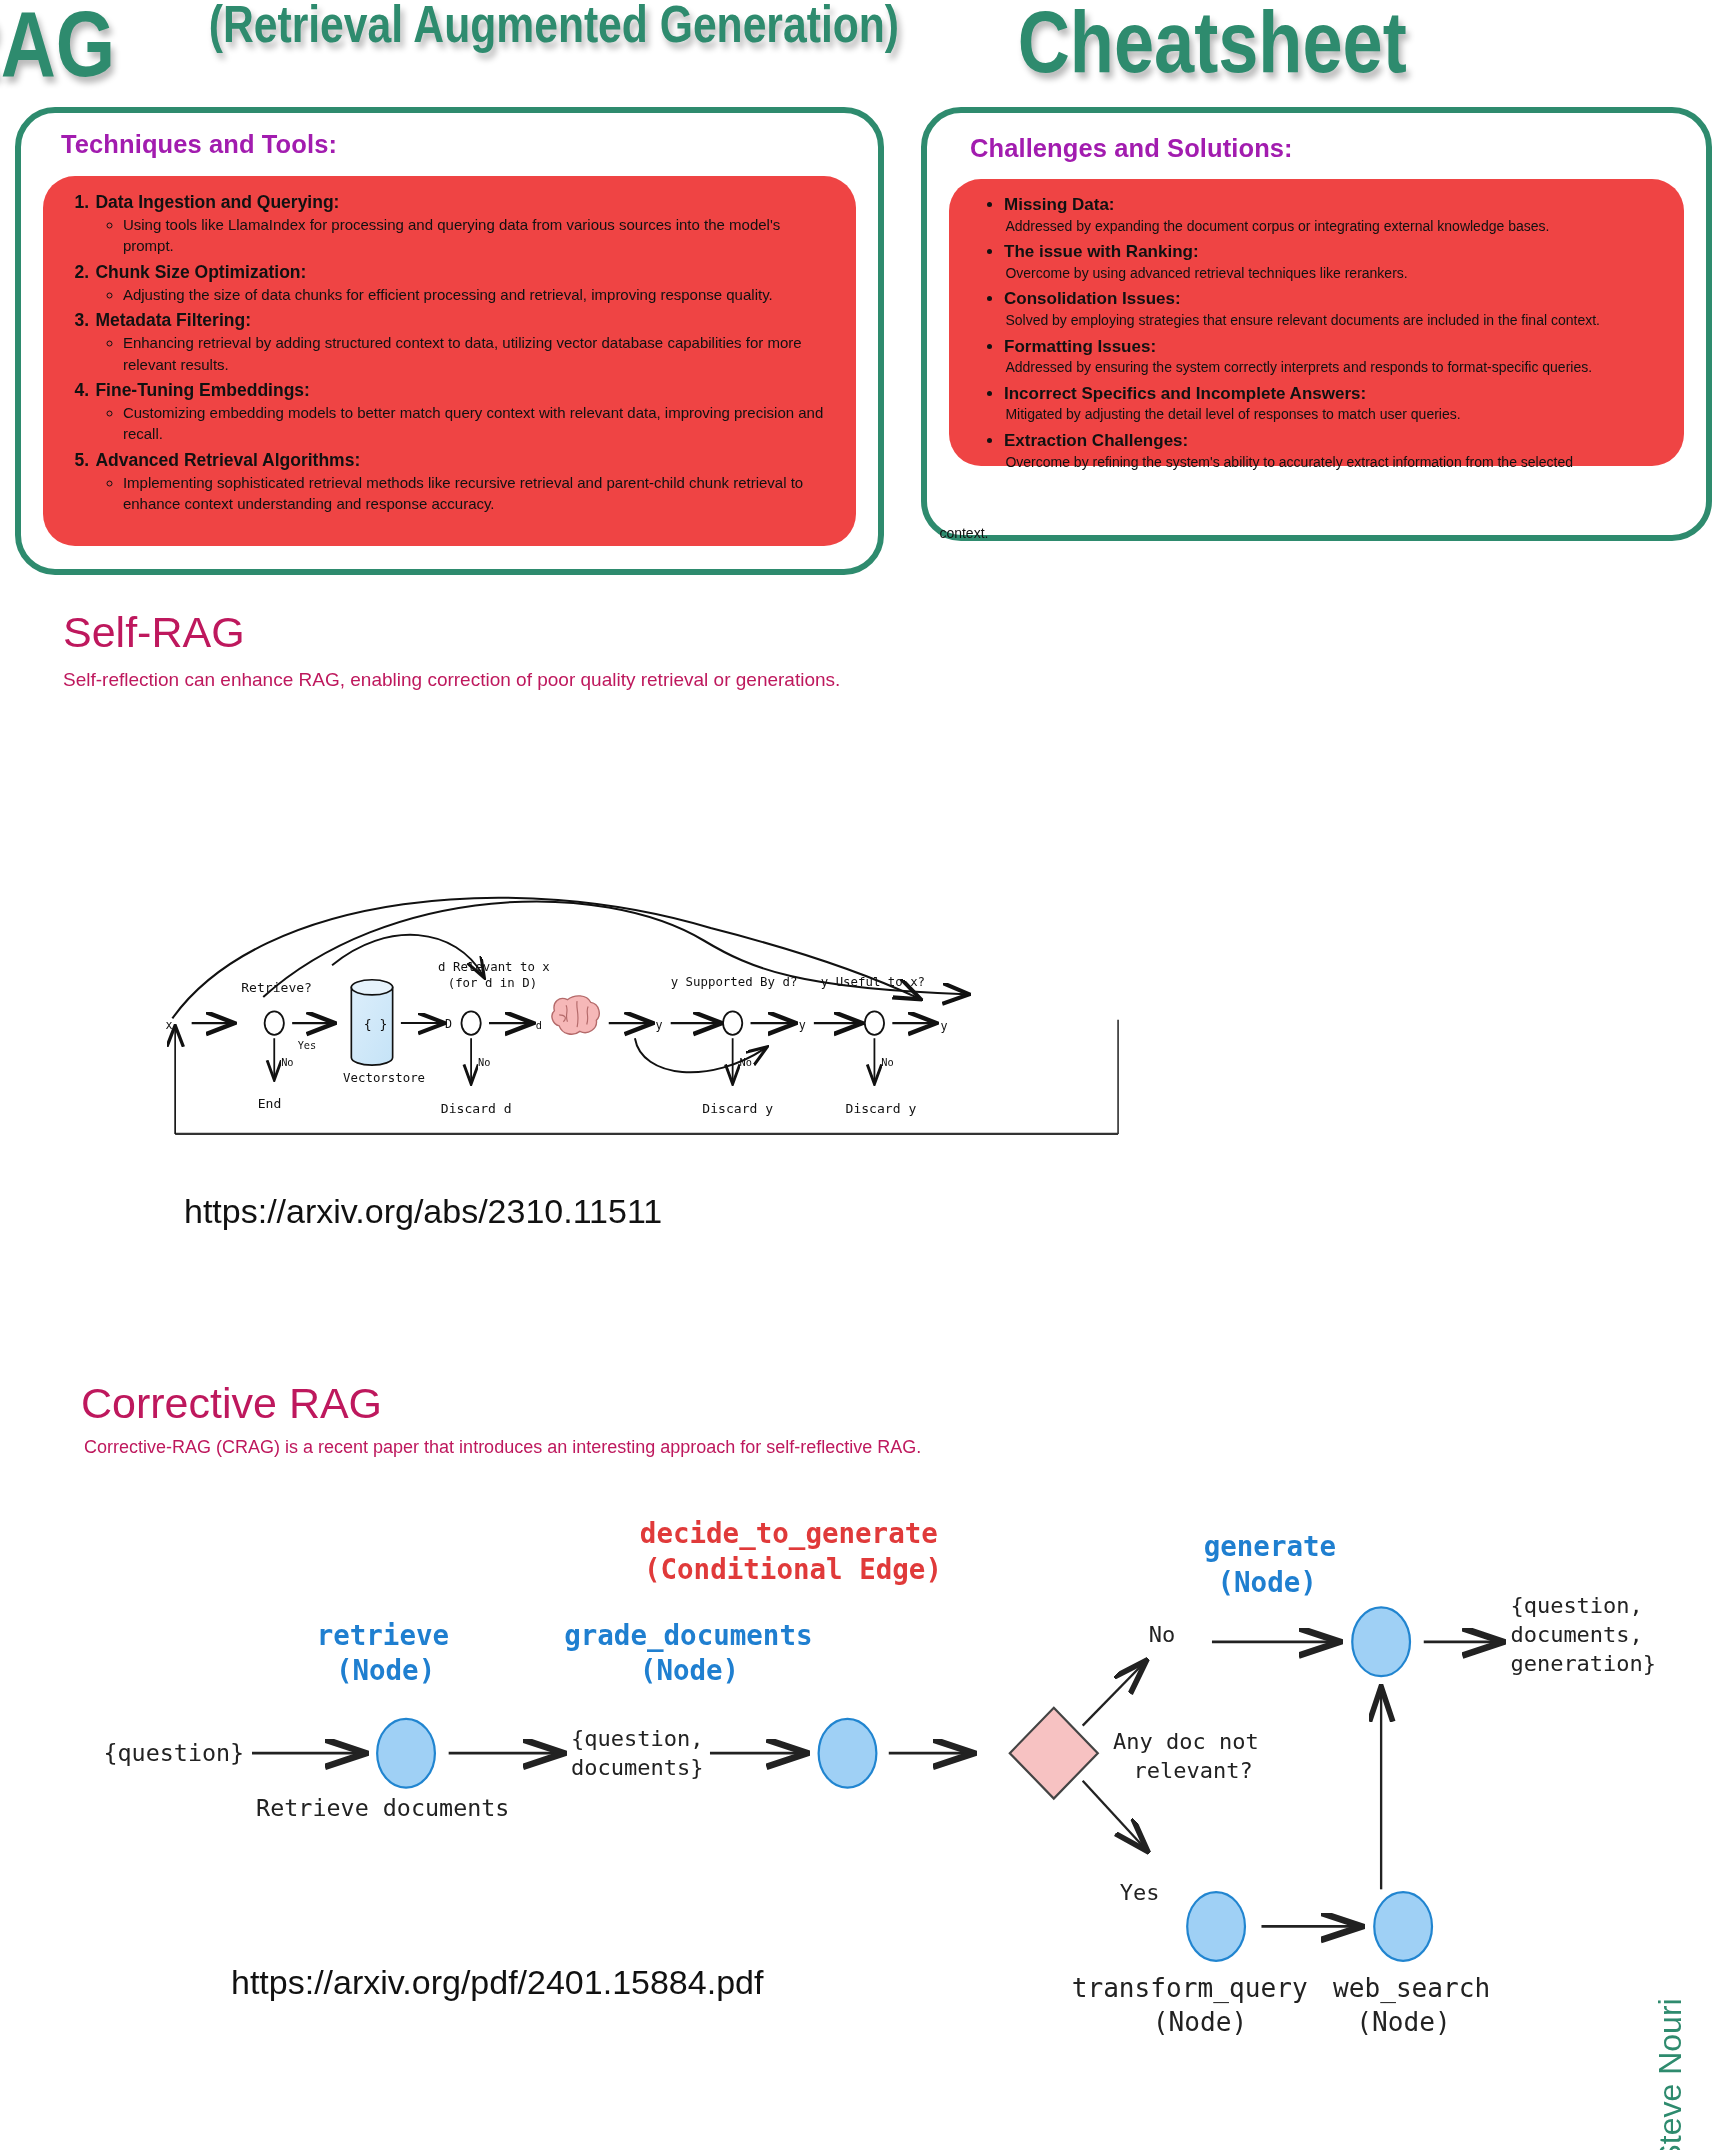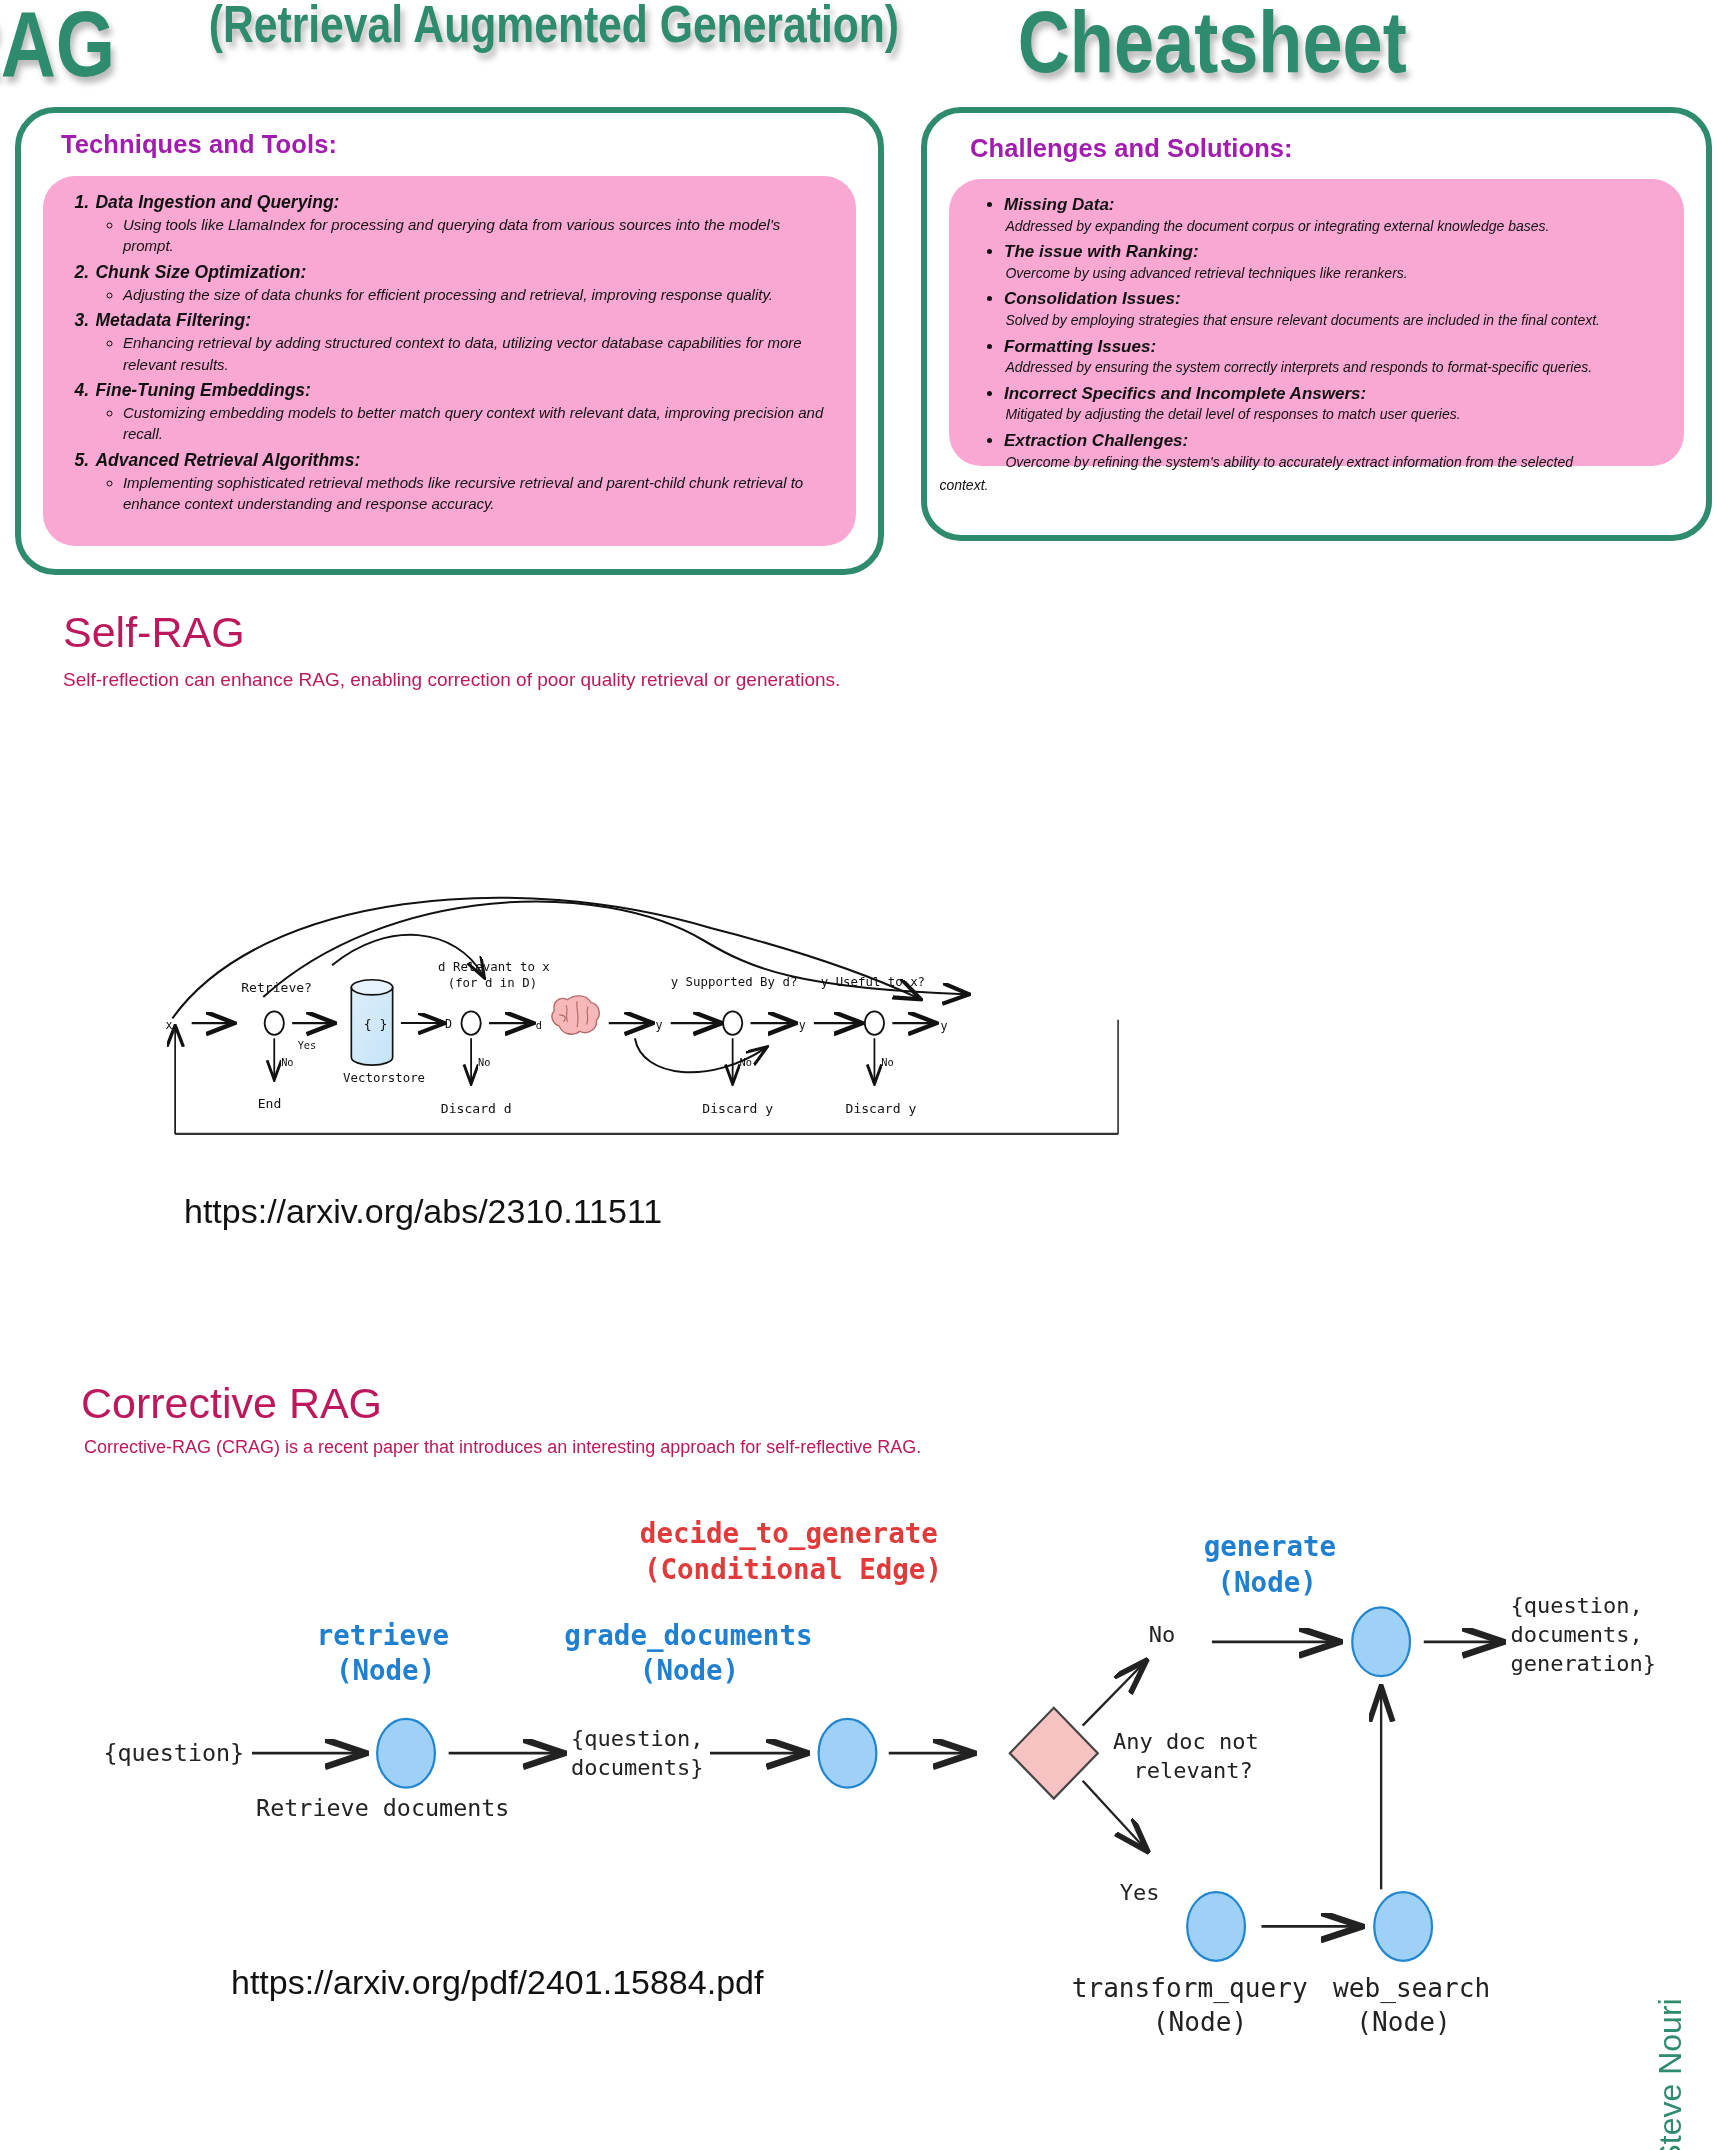--- a/index.html
+++ b/index.html
@@ -41,26 +41,25 @@
   #panel-right{left:921px;top:107px;width:791px;height:434px;}
   .panel-title{
     position:absolute;left:40px;top:16.5px;
     font-size:25.5px;font-weight:bold;color:#a21caf;
     font-family:"Liberation Sans Narrow","Liberation Sans",sans-serif;
     letter-spacing:0.1px;white-space:nowrap;
   }
   #panel-right .panel-title{left:43px;top:20.6px;}
   .panel-body{
     position:absolute;left:22px;right:22px;top:63px;bottom:23.4px;
-    background:#f9a8d4;
+    background:#ef4444;
     border-radius:32px 32px 32px 32px;
     padding:15px 27.5px 15px 19px;
     box-sizing:border-box;
     overflow:visible;
-    font-style:italic;
   }
   #panel-right .panel-body{top:66px;bottom:69px;padding-left:25px;}
 
   
   ol.tt{margin:0;padding:0 0 0 32px;list-style:decimal;}
   ol.tt>li{
     font-family:"Liberation Sans Narrow","Liberation Sans",sans-serif;
     font-size:17.5px;font-weight:bold;color:#111;
     margin:0 0 1.4px 0;padding-left:1.4px;line-height:1.28;
   }
@@ -76,21 +75,21 @@
     font-size:17px;font-weight:bold;color:#111;
     margin:0 0 2.1px 0;line-height:1.3;
   }
   ul.cs>li .sol{
     display:block;font-weight:normal;font-size:14px;
     line-height:1.35;margin:0.7px 0 5.5px 1.4px;
   }
   .hang{
     position:absolute;left:-9.6px;
     font-family:"Liberation Sans Narrow","Liberation Sans",sans-serif;
-    font-size:14px;font-weight:normal;color:#111;
+    font-size:14px;font-weight:normal;color:#111;margin-top:48px;
   }
 
   
   .sec-h{
     position:absolute;color:#be185d;
     font-family:Liberation Sans, sans-serif;
     font-weight:normal;white-space:nowrap;
   }
   #selfrag-h{left:63px;top:608px;font-size:43px;}
   #selfrag-sub{left:63px;top:669px;font-size:19px;}

